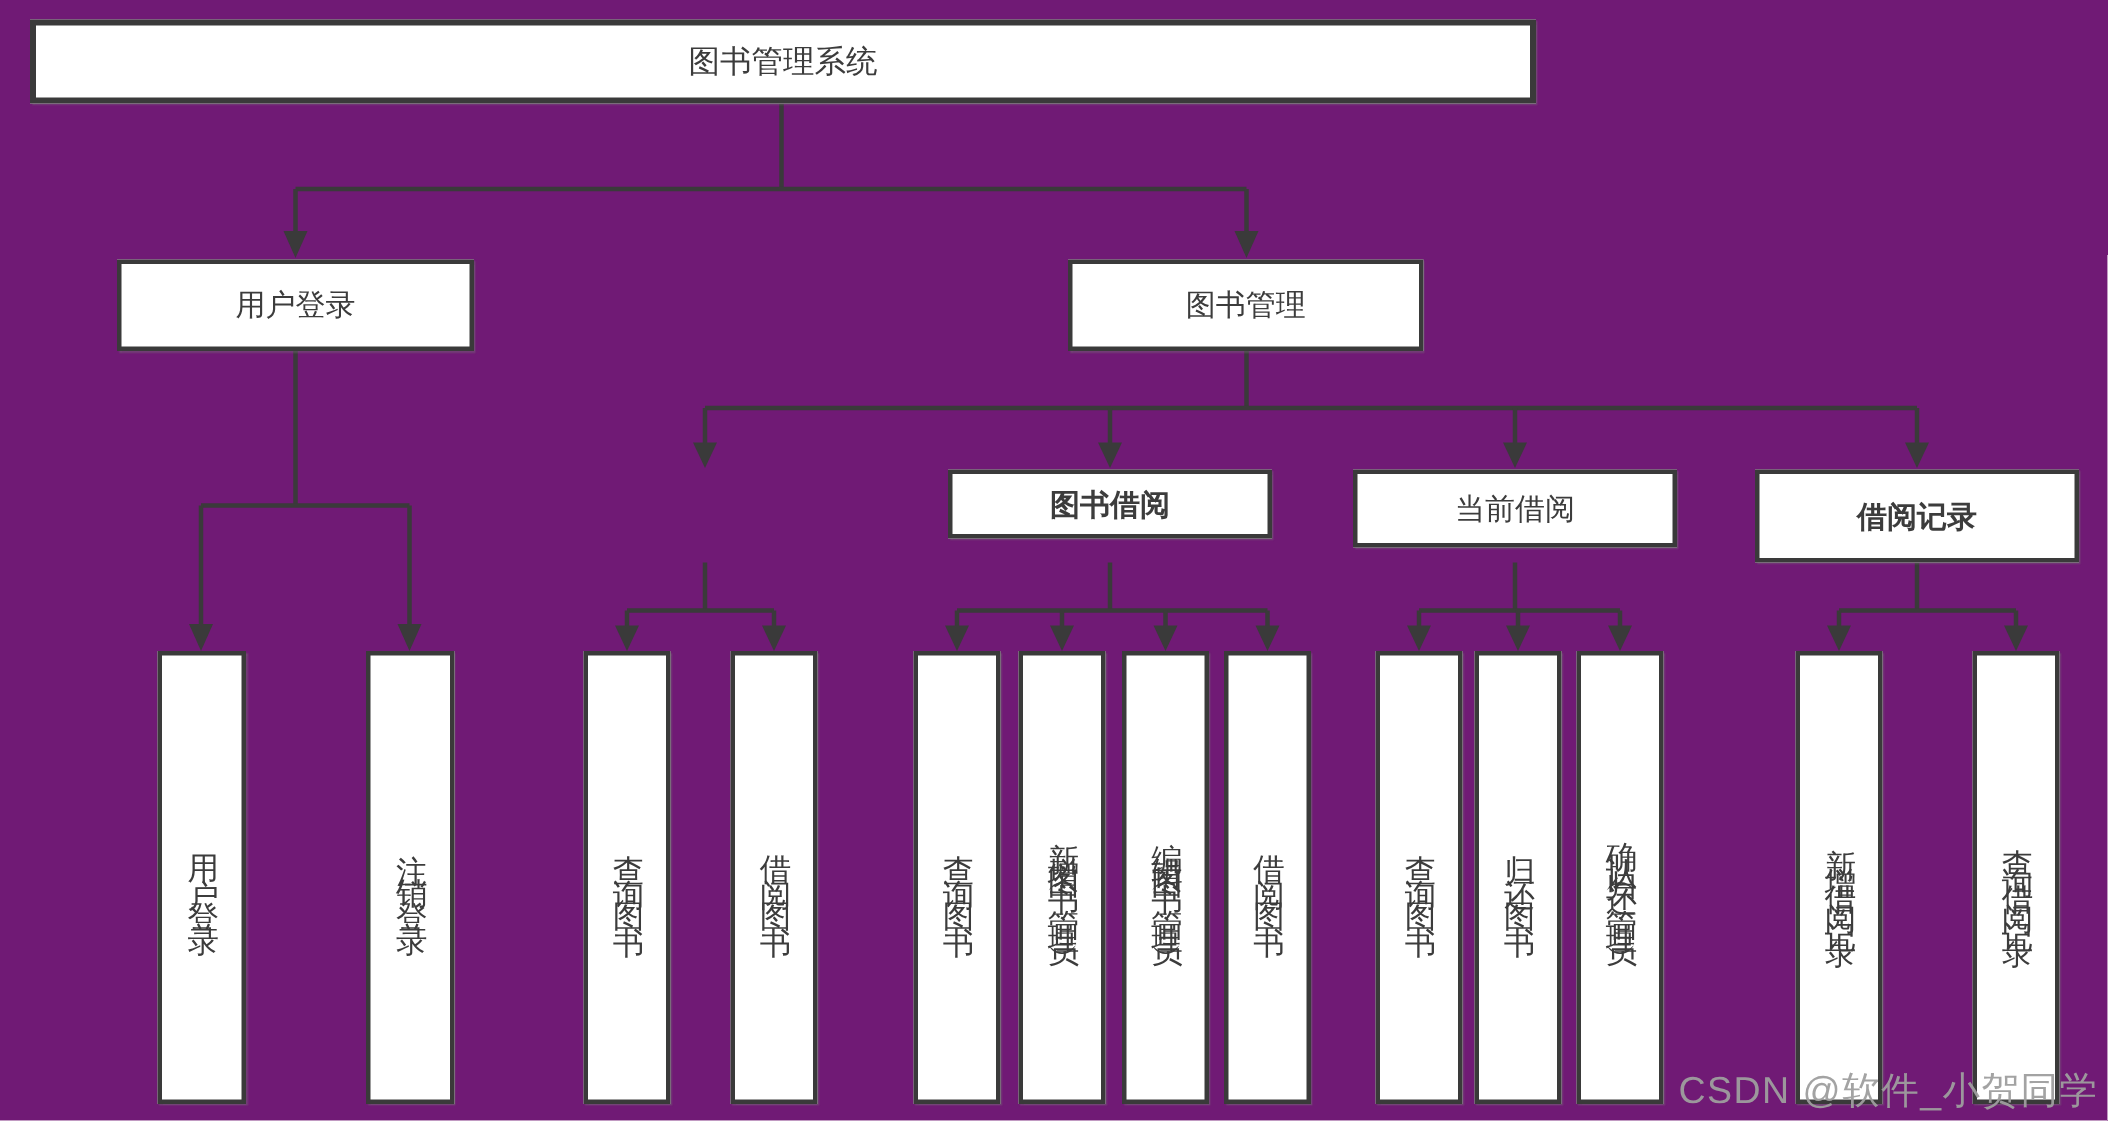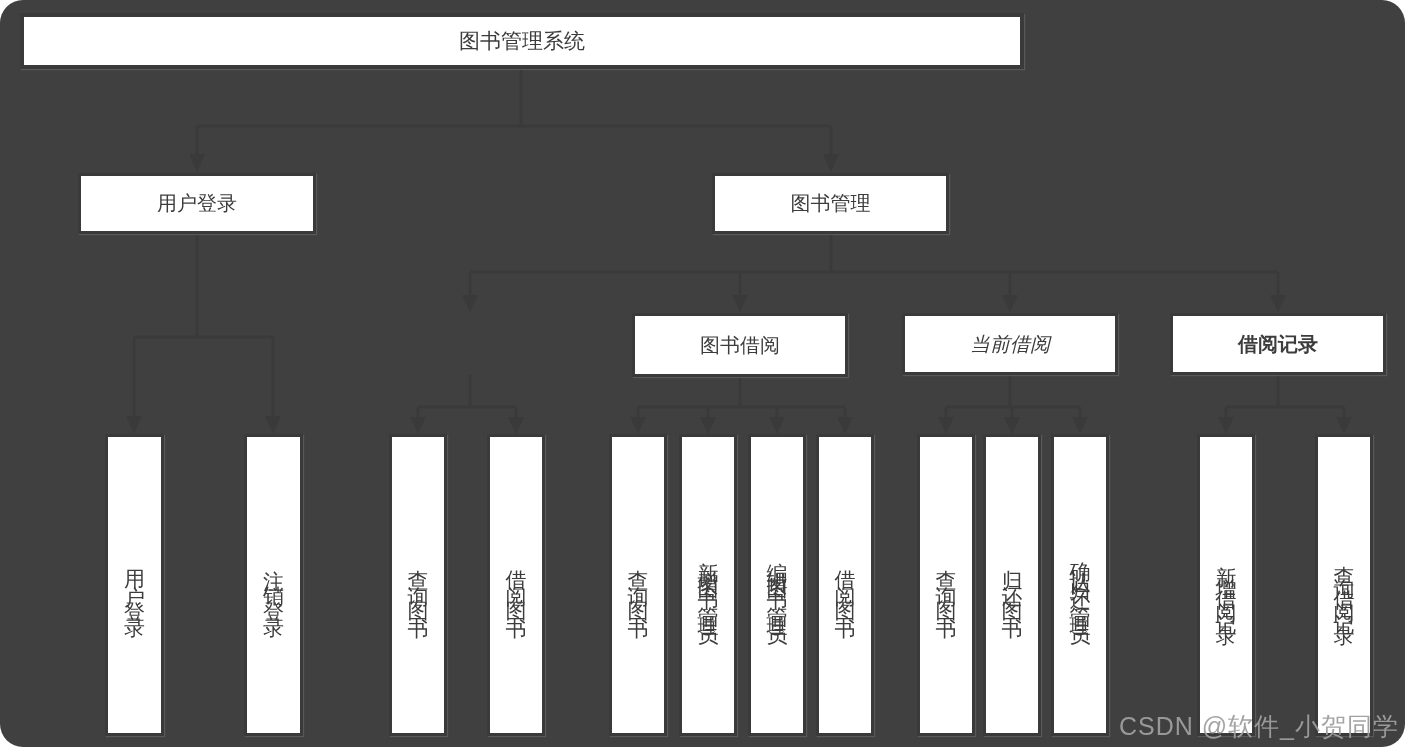--- a/index.html
+++ b/index.html
@@ -5,23 +5,22 @@
   html, body {
     margin: 0;
     padding: 0;
     background: #ffffff;
     font-family: "Liberation Sans", sans-serif;
   }
   #canvas {
     position: relative;
     width: 1405px;
     height: 747px;
-    background: #404040;
+    background: #701a75;
     overflow: hidden;
-    border-radius: 23px;
   }
   #connectors {
     position: absolute;
     left: 0;
     top: 0;
     width: 1405px;
     height: 747px;
   }
   .box {
     position: absolute;
@@ -148,24 +147,24 @@
     <span>图书管理系统</span>
   </div>
 
   <div class="box box-h" style="left:78px; top:173px; width:238px; height:61px;">
     <span>用户登录</span>
   </div>
   <div class="box box-h" style="left:712px; top:173px; width:237px; height:61px;">
     <span>图书管理</span>
   </div>
 
-  <div class="box box-h" style="left:632px; top:313px; width:216px; height:64px;">
+  <div class="box box-h" style="left:632px; top:313px; width:216px; height:46px;font-weight:bold;">
     <span>图书借阅</span>
   </div>
-  <div class="box box-h" style="left:902px; top:313px; width:216px; height:62px;font-style:italic;">
+  <div class="box box-h" style="left:902px; top:313px; width:216px; height:52px;">
     <span>当前借阅</span>
   </div>
   <div class="box box-h" style="left:1170px; top:313px; width:216px; height:62px;font-weight:bold;">
     <span>借阅记录</span>
   </div>
 
   <div class="box box-v len4" style="left:105px; top:434px; width:59px; height:302px;">
     <span class="vtext">用户登录</span>
   </div>
   <div class="box box-v len4" style="left:244px; top:434px; width:59px; height:302px;">

